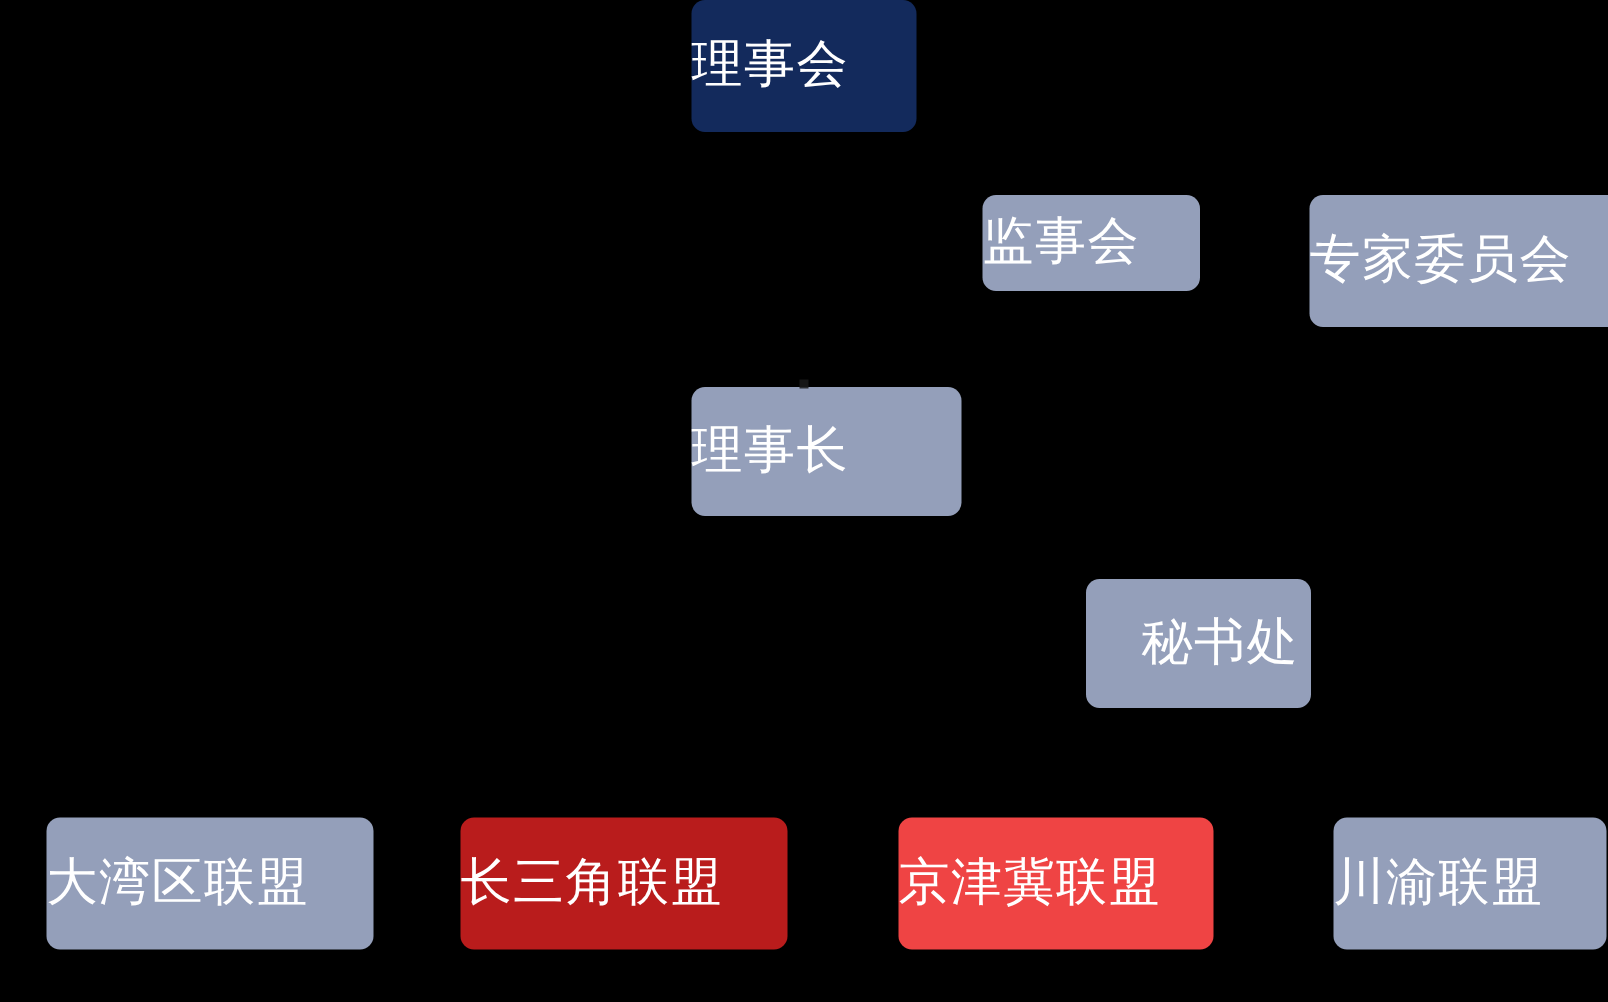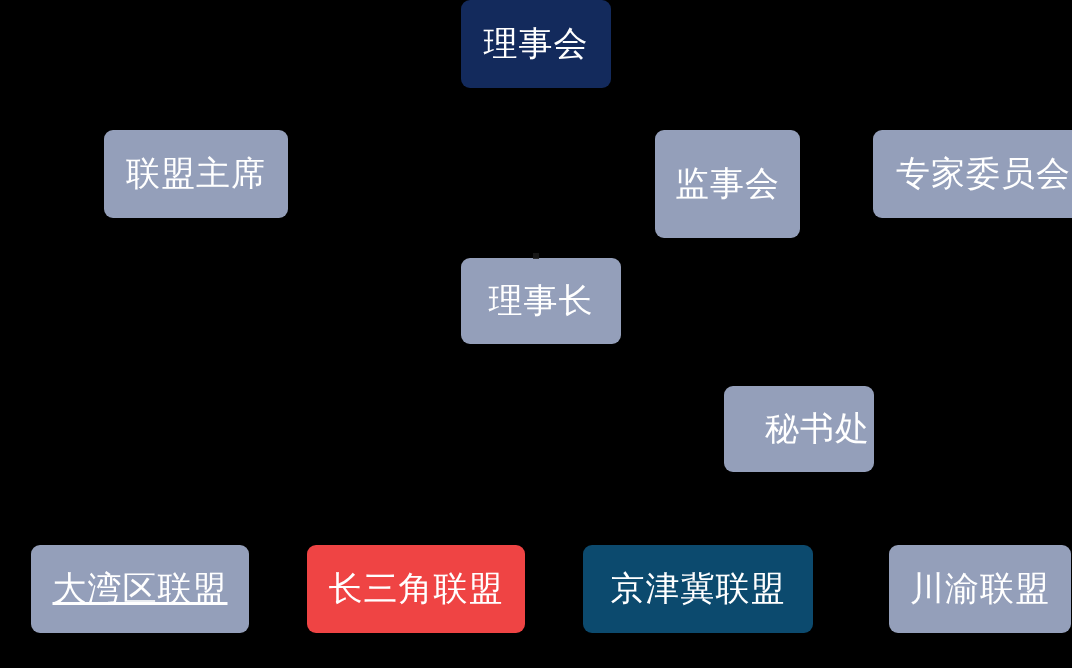--- a/index.html
+++ b/index.html
@@ -16,21 +16,20 @@
     width: 1072px;
     height: 668px;
     background: #000000;
     overflow: hidden;
   }
   .org-node {
     position: absolute;
     box-sizing: border-box;
     display: flex;
     align-items: center;
-    justify-content: center;
     border-radius: 9px;
     color: #ffffff;
     font-size: 34px;
     font-weight: 400;
     letter-spacing: 1px;
     line-height: 1;
     white-space: nowrap;
     user-select: none;
     -webkit-font-smoothing: antialiased;
   }
@@ -52,51 +51,48 @@
 </style>
 </head>
 <body>
 
 <div id="chart-canvas" style="background: rgb(0, 0, 0);">
 
   <div class="org-node level-root" style="left: 461px; top: 0px; width: 150px; height: 88px; background: rgb(19, 42, 92);">
     <span class="node-label">理事会</span>
   </div>
 
-  <div class="org-node level-standard" style="left: 104px; top: 130px; width: 184px; height: 88px; background: rgb(148, 159, 186);">
-    <span class="node-label">联盟主席</span>
-  </div>
 
-  <div class="org-node level-standard" style="left: 655px; top: 130px; width: 145px; height: 108px; background: rgb(148, 159, 186);">
+  <div class="org-node level-standard" style="left: 655px; top: 130px; width: 145px; height: 64px; background: rgb(148, 159, 186);">
     <span class="node-label">监事会</span>
   </div>
 
   <div class="org-node level-standard" style="left: 825px; top: 130px; width: 221px; height: 88px; background: rgb(148, 159, 186); margin-left: 48px;">
     <span class="node-label">专家委员会</span>
   </div>
 
-  <div class="org-node level-standard" style="left: 461px; top: 258px; width: 160px; height: 86px; background: rgb(148, 159, 186);">
+  <div class="org-node level-standard" style="left: 461px; top: 258px; width: 180px; height: 86px; background: rgb(148, 159, 186);">
     <span class="node-label">理事长</span>
   </div>
 
   <div class="connector-stub" style="left:533px; top:253px; width:6px; height:6px;"></div>
 
   <div class="org-node level-standard" style="left: 724px; top: 386px; width: 150px; height: 86px; background: rgb(148, 159, 186); padding-left: 37px;">
     <span class="node-label">秘书处</span>
   </div>
 
-  <div class="org-node level-standard" style="left: 31px; top: 545px; width: 218px; height: 88px; background: rgb(148, 159, 186); text-decoration: underline;">
+  <div class="org-node level-standard" style="left: 31px; top: 545px; width: 218px; height: 88px; background: rgb(148, 159, 186);">
     <span class="node-label">大湾区联盟</span>
   </div>
 
-  <div class="org-node level-standard" style="left: 307px; top: 545px; width: 218px; height: 88px; background: #ef4444;">
+  <div class="org-node level-standard" style="left: 307px; top: 545px; width: 218px; height: 88px; background: #b91c1c;">
     <span class="node-label">长三角联盟</span>
   </div>
 
-  <div class="org-node level-standard" style="left: 583px; top: 545px; width: 230px; height: 88px; background: #0c4a6e;">
+  <div class="org-node level-standard" style="left: 599px; top: 545px; width: 210px; height: 88px; background: #ef4444;">
     <span class="node-label">京津冀联盟</span>
   </div>
 
   <div class="org-node level-standard" style="left: 859px; top: 545px; width: 182px; height: 88px; background: rgb(148, 159, 186); margin-left: 30px;">
     <span class="node-label">川渝联盟</span>
   </div>
 
 </div>
 
 </body></html>

